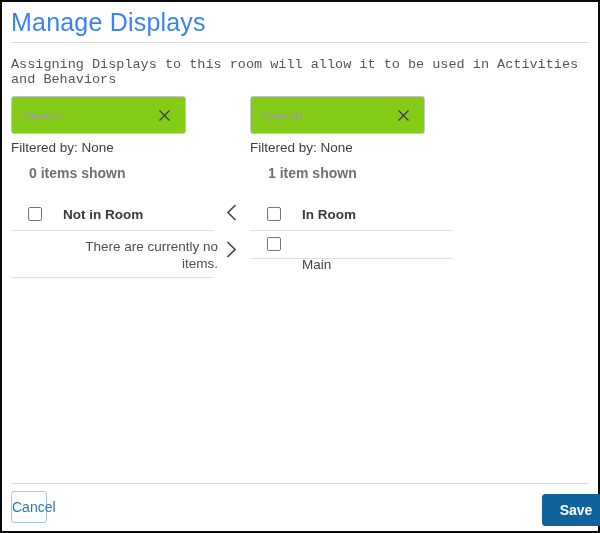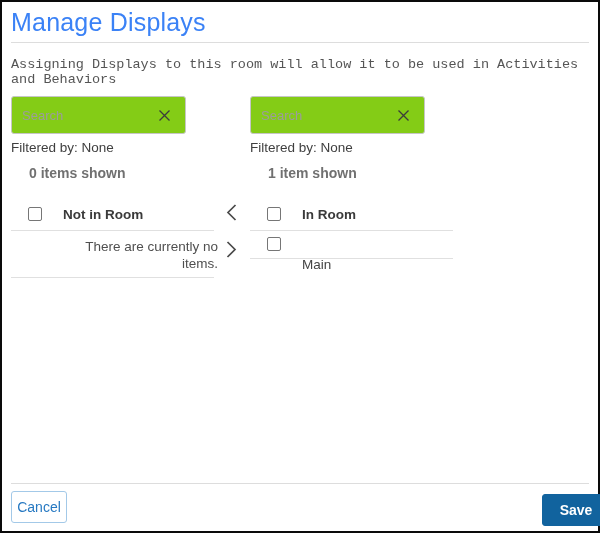--- a/index.html
+++ b/index.html
@@ -92,21 +92,21 @@
   .transfer-btn {
     position:absolute; width:22px; height:24px;
     display:flex; align-items:center; justify-content:center;
     cursor:pointer; background:transparent; border:none;
   }
   .move-left-btn  { left:218px; top:200px; }
   .move-right-btn { left:218px; top:237px; }
   .footer-divider { left:9px; right:9px; top:481px; }
   .cancel-button {
     position:absolute; left:9px; top:489px;
-    width:56px; height:32px;
+    width:36px; height:32px;
     background:#fff; border:1px solid #a3c9e8; border-radius:3px;
     color:#2779c2; font-size:14px;
     font-family:"Liberation Sans","DejaVu Sans",sans-serif;
     cursor:pointer;
   }
   .save-button {
     position:absolute; left:540px; top:492px;
     width:68px; height:32px;
     background:#11639e; border:1px solid #11639e; border-radius:3px;
     color:#fff; font-size:14px; font-weight:bold;

